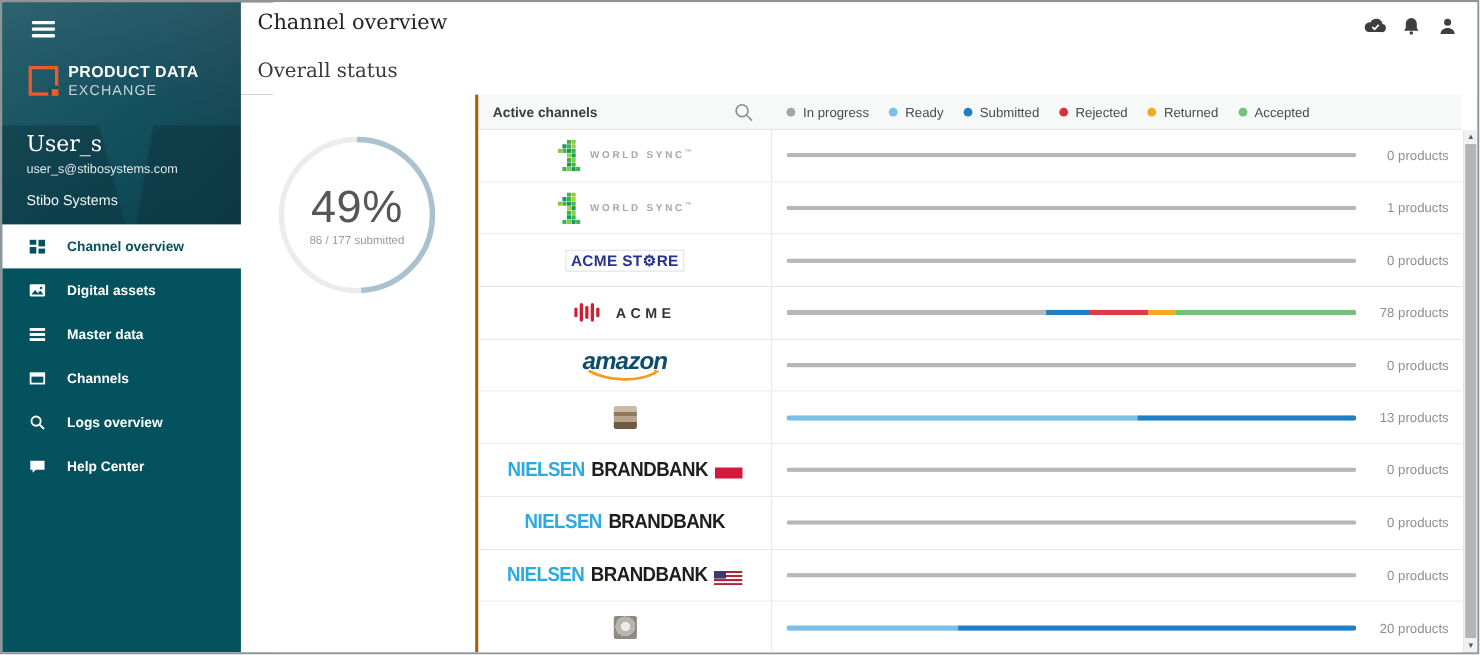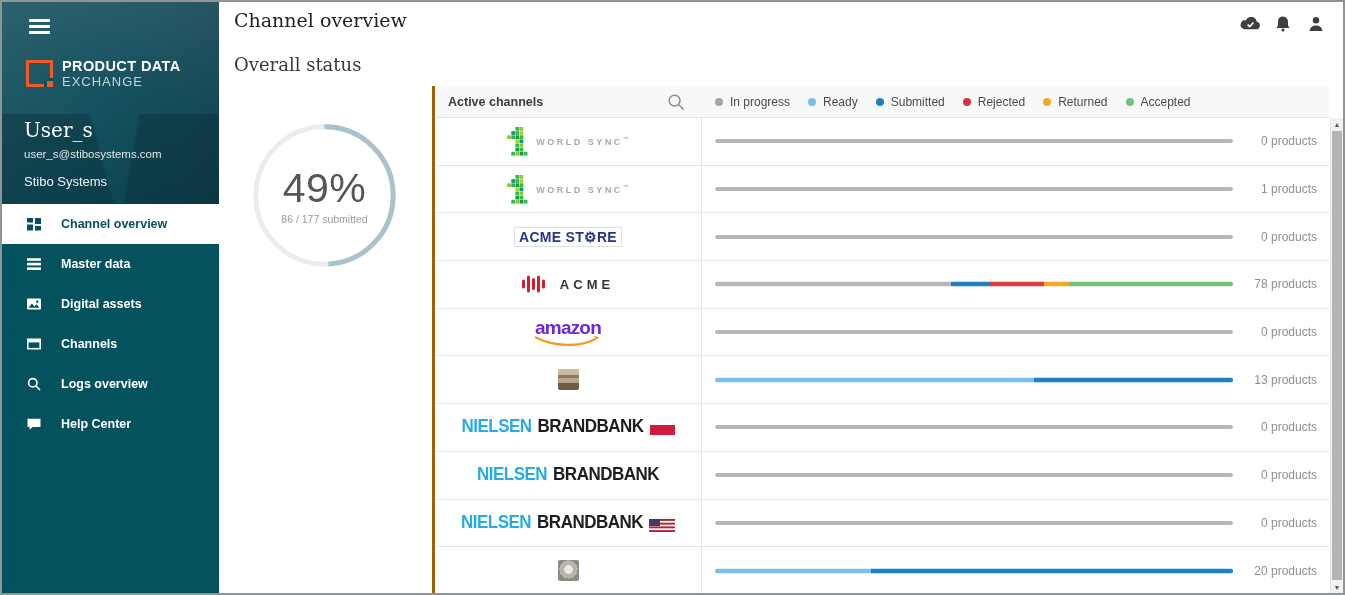--- a/index.html
+++ b/index.html
@@ -75,21 +75,21 @@
     font-size:12px;color:#8f8f8f;white-space:nowrap;}
   
   .lg-worldsync{display:flex;align-items:center;gap:8px;}
   .ws-text{font-size:9px;letter-spacing:2.5px;color:#a3a9ad;font-weight:600;}
   .ws-tm{font-size:6px;color:#a3a9ad;vertical-align:super;letter-spacing:0;}
   .lg-acma{font-size:14px;font-weight:bold;color:#27348b;letter-spacing:.3px;
     border:1px solid #dde1ec;padding:1px 4px;}
   .lg-acme{display:flex;align-items:center;gap:11px;}
   .acme-text{font-size:13px;font-weight:bold;color:#333;letter-spacing:4px;}
   .lg-amazon{position:relative;display:flex;flex-direction:column;align-items:center;}
-  .amz-text{font-size:19px;font-weight:bold;color:#6d28d9;letter-spacing:-.8px;line-height:20px;}
+  .amz-text{font-size:22px;font-weight:bold;color:#0c4a6e;letter-spacing:-.8px;line-height:20px;font-style:italic;}
   .lg-nielsen{display:flex;align-items:flex-end;gap:6px;}
   .nls-1{font-size:17px;font-weight:bold;color:#29abe2;letter-spacing:-.5px;transform:scaleY(1.08);}
   .nls-2{font-size:17px;font-weight:bold;color:#1d1d1d;letter-spacing:-.5px;transform:scaleY(1.08);}
   .flag-red{width:25px;height:10px;background:#d31a3e;margin-bottom:2px;}
   .thumb{width:21px;height:21px;border-radius:2px;}
   .thumb.storefront{background:linear-gradient(180deg,#cbb9a2 0%,#cbb9a2 28%,#8f7a5e 28%,#8f7a5e 45%,#b7a58c 45%,#b7a58c 68%,#6e5b44 68%,#6e5b44 100%);}
   .thumb.dish{background:radial-gradient(circle at 50% 45%,#eceae6 0%,#eceae6 28%,#b8b4ae 28%,#b8b4ae 58%,#8d8a84 58%);}
   
   .vscroll{position:absolute;right:0;top:116px;bottom:0;width:13px;background:#f1f1f1;
     border-left:1px solid #e4e4e4;}
@@ -134,39 +134,39 @@
                 <rect x="9" y="10" width="6" height="4.5"></rect>
               </g>
             </svg>
         </span>
         <span>Channel overview</span>
         <span class="chev">›</span>
       </div>
       <div class="nav-item">
         <span class="nicon">
           <svg width="16" height="16" viewBox="0 0 16 16">
+              <rect x="1" y="2.5" width="14" height="11" rx="1" fill="#fff"></rect>
+              <path d="M2.5 11.8l3.4-4.2 2.6 3 2-2.4 3 3.6z" fill="#05525f"></path>
+              <circle cx="11.3" cy="5.8" r="1.2" fill="#05525f"></circle>
+            </svg>
+        </span>
+        <span>Digital assets</span>
+        <span class="chev"></span>
+      </div>
+      <div class="nav-item">
+        <span class="nicon">
+          <svg width="16" height="16" viewBox="0 0 16 16">
               <g fill="#fff">
                 <rect x="1" y="2.2" width="14" height="2.6"></rect>
                 <rect x="1" y="6.8" width="14" height="2.6"></rect>
                 <rect x="1" y="11.4" width="14" height="2.6"></rect>
               </g>
             </svg>
         </span>
         <span>Master data</span>
-        <span class="chev"></span>
-      </div>
-      <div class="nav-item">
-        <span class="nicon">
-          <svg width="16" height="16" viewBox="0 0 16 16">
-              <rect x="1" y="2.5" width="14" height="11" rx="1" fill="#fff"></rect>
-              <path d="M2.5 11.8l3.4-4.2 2.6 3 2-2.4 3 3.6z" fill="#05525f"></path>
-              <circle cx="11.3" cy="5.8" r="1.2" fill="#05525f"></circle>
-            </svg>
-        </span>
-        <span>Digital assets</span>
         <span class="chev"></span>
       </div>
       <div class="nav-item">
         <span class="nicon">
           <svg width="16" height="16" viewBox="0 0 16 16">
               <rect x="1.8" y="3.3" width="12.4" height="9.4" fill="none" stroke="#fff" stroke-width="1.6"></rect>
               <rect x="1.8" y="3" width="12.4" height="3.4" fill="#fff"></rect>
             </svg>
         </span>
         <span>Channels</span>

